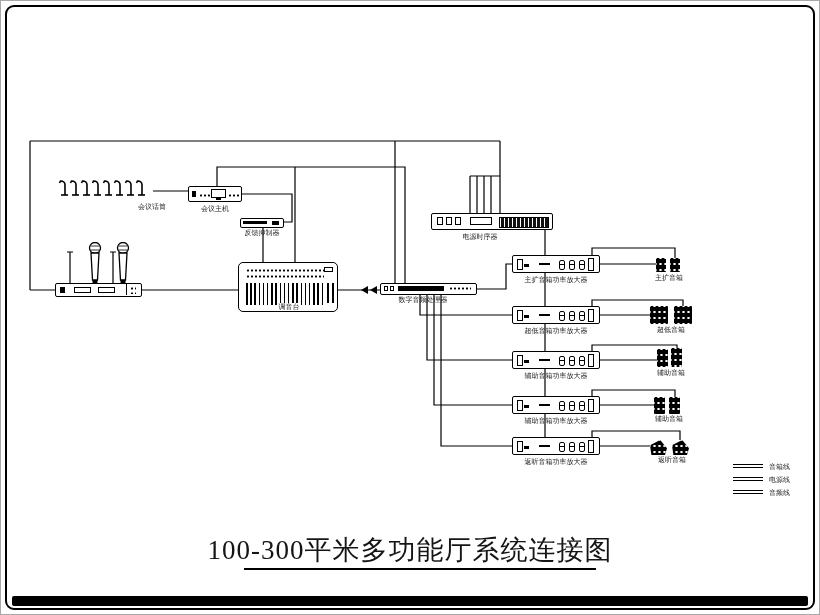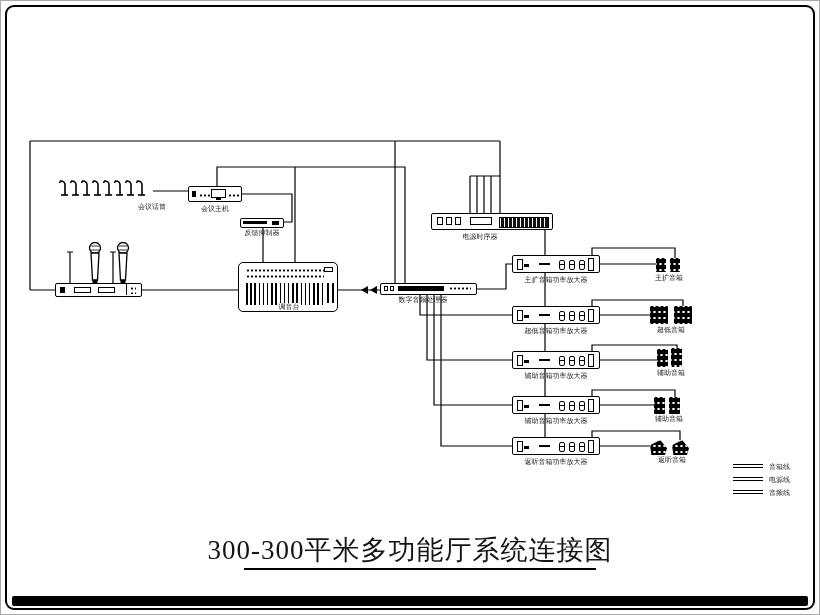--- a/index.html
+++ b/index.html
@@ -254,18 +254,18 @@
     <div class="legrow">
       <div class="legline"></div>
       <div class="leglbl">电源线</div>
     </div>
     <div class="legrow">
       <div class="legline"></div>
       <div class="leglbl">音频线</div>
     </div>
   </div>
 
-  <div class="title">300-300平米多功能厅系统连接图</div>
+  <div class="title">100-300平米多功能厅系统连接图</div>
   <div class="title-ul"></div>
 
   <div class="frame"></div>
   <div class="botbar"></div>
 </div>
 
 </body></html>

